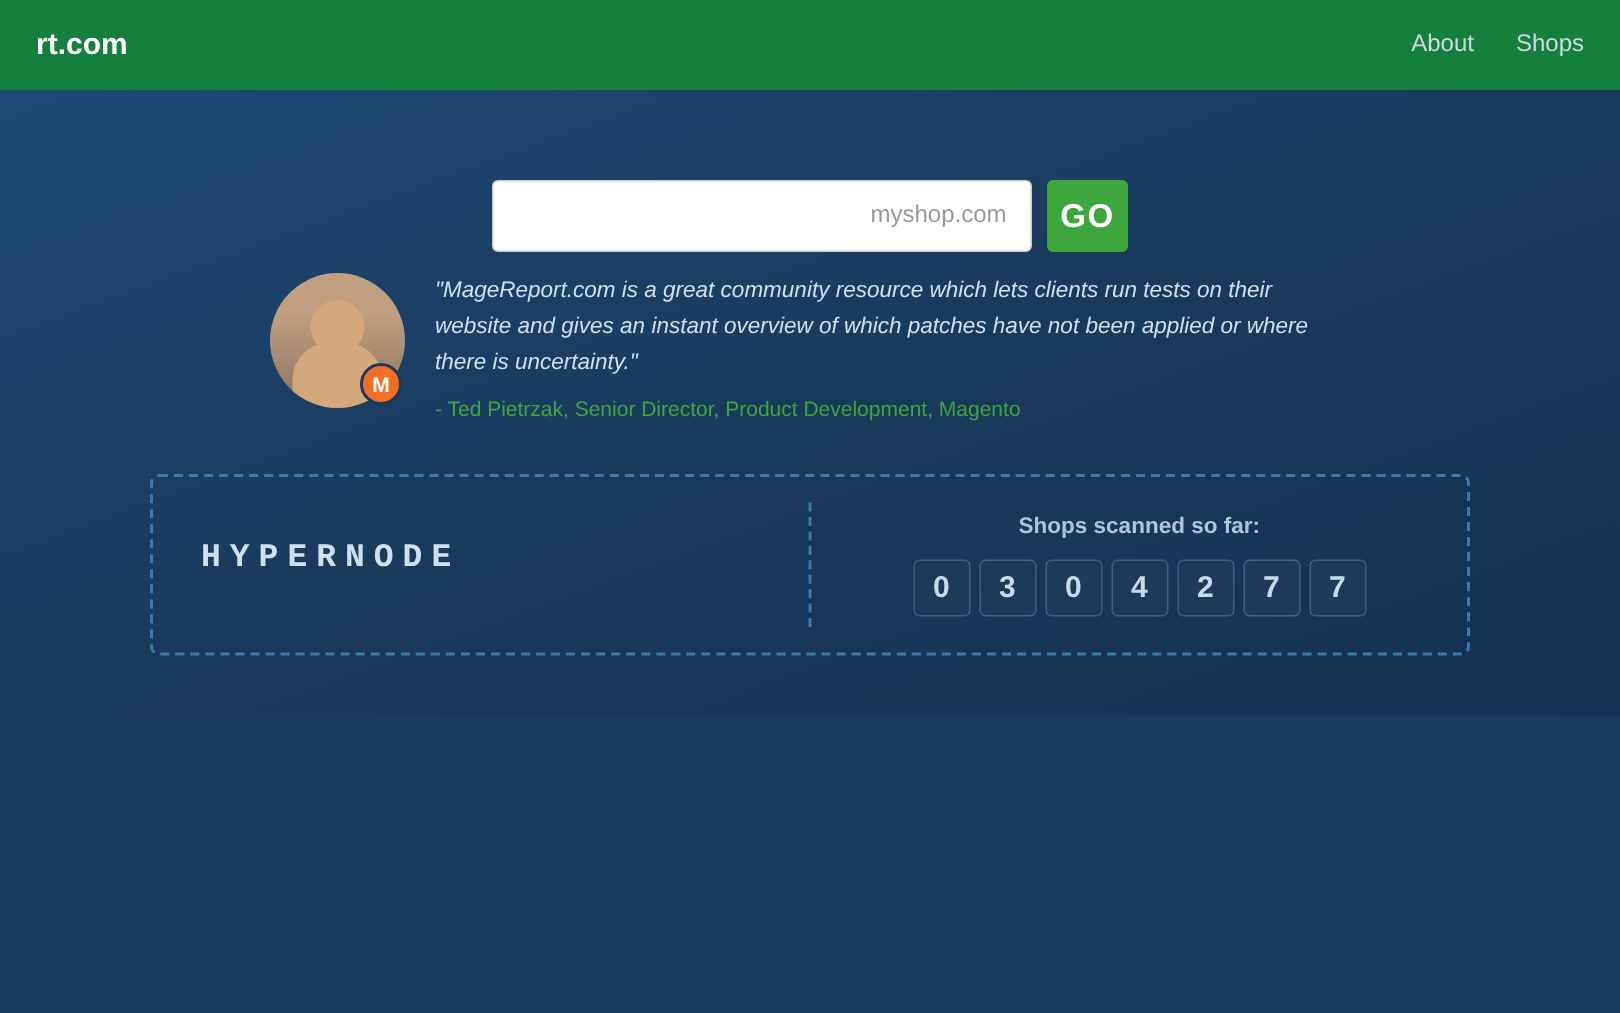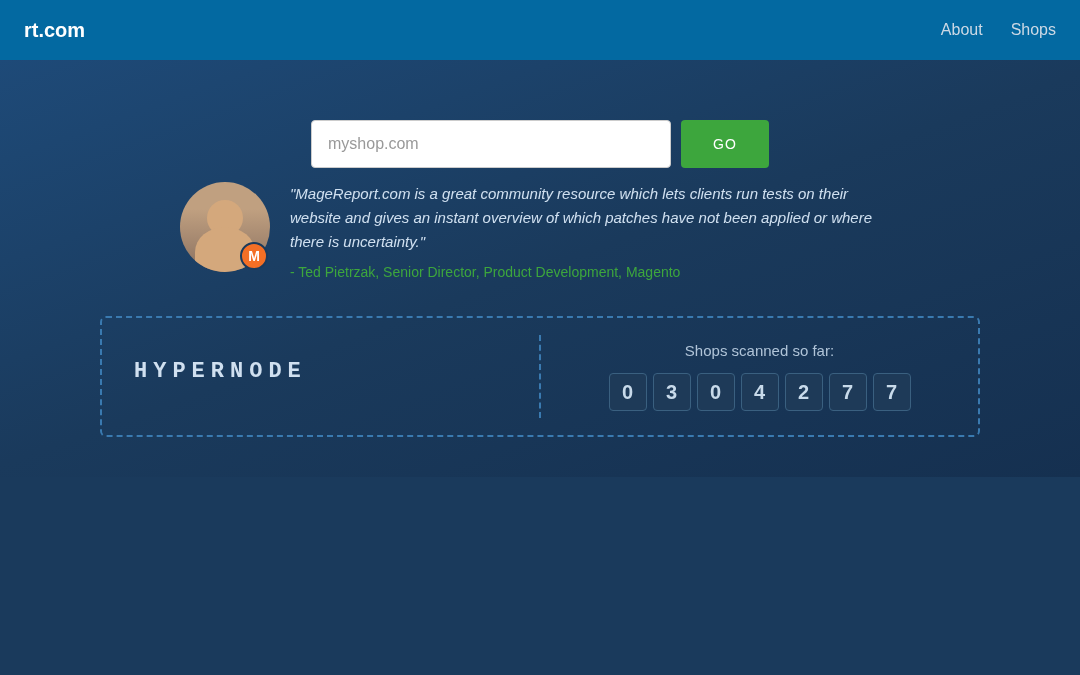--- a/index.html
+++ b/index.html
@@ -8,21 +8,21 @@
       font-family: 'Segoe UI', Arial, sans-serif;
       background-color: #1a3a5c;
       color: #fff;
       width: 1080px;
       min-height: 675px;
       overflow: hidden;
     }
 
     
     .navbar {
-      background-color: #0369a1;
+      background-color: #15803d;
       height: 60px;
       display: flex;
       align-items: center;
       justify-content: space-between;
       padding: 0 24px;
     }
     .navbar-brand {
       color: #fff;
       font-size: 20px;
       font-weight: 600;
@@ -65,31 +65,32 @@
     .search-input {
       width: 360px;
       height: 48px;
       border-radius: 4px;
       border: 1px solid #ccc;
       padding: 0 16px;
       font-size: 16px;
       color: #333;
       background: #fff;
       outline: none;
+      text-align: right;
     }
     .search-input::placeholder { color: #999; }
     .go-button {
-      width: 88px;
+      width: 54px;
       height: 48px;
       background-color: #3da63d;
       color: #fff;
       border: none;
       border-radius: 4px;
-      font-size: 14px;
-      font-weight: 400;
+      font-size: 22px;
+      font-weight: 700;
       cursor: pointer;
       letter-spacing: 1px;
     }
 
     .example-text {
       font-size: 14px;
       color: #b0c4d8;
       margin-bottom: 36px;
     }
     .example-link {
@@ -211,21 +212,21 @@
 
     .hypernode-right {
       flex: 1;
       padding: 24px 32px;
       text-align: center;
     }
     .shops-label {
       font-size: 15px;
       color: #b0c4d8;
       margin-bottom: 14px;
-      font-weight: 400;
+      font-weight: 700;
     }
     .counter-digits {
       display: flex;
       gap: 6px;
       justify-content: center;
     }
     .digit-box {
       background: #1e3a58;
       border: 1px solid #3a6080;
       border-radius: 4px;

